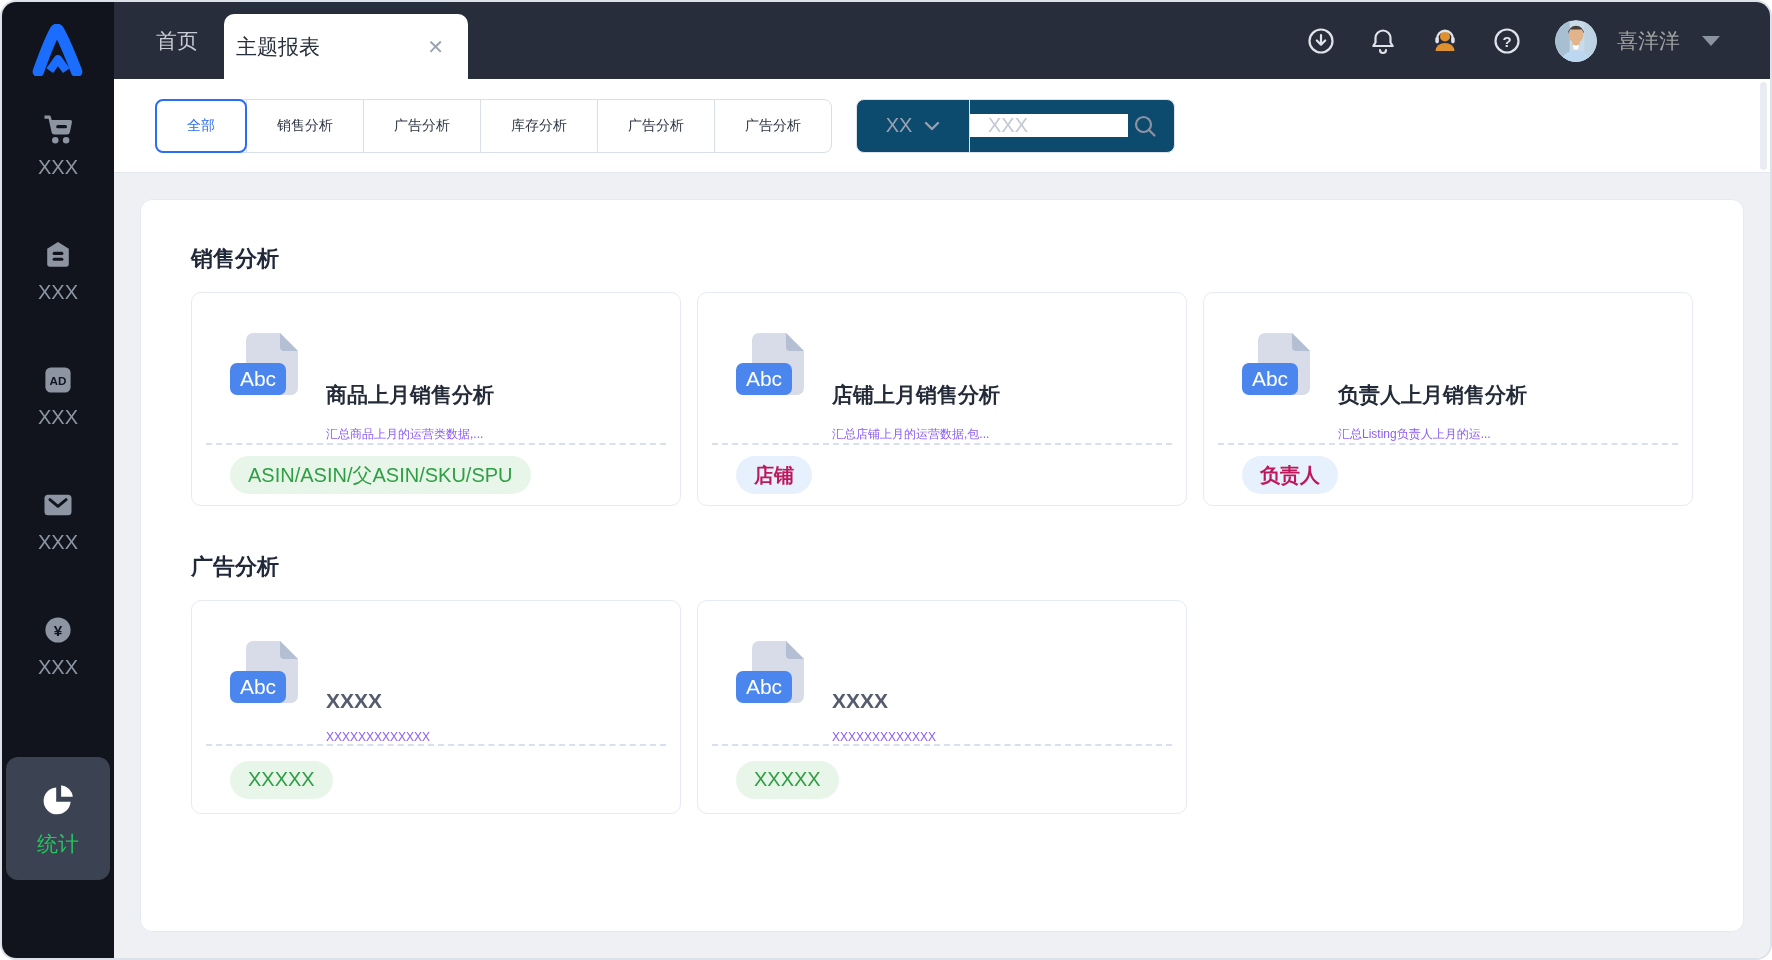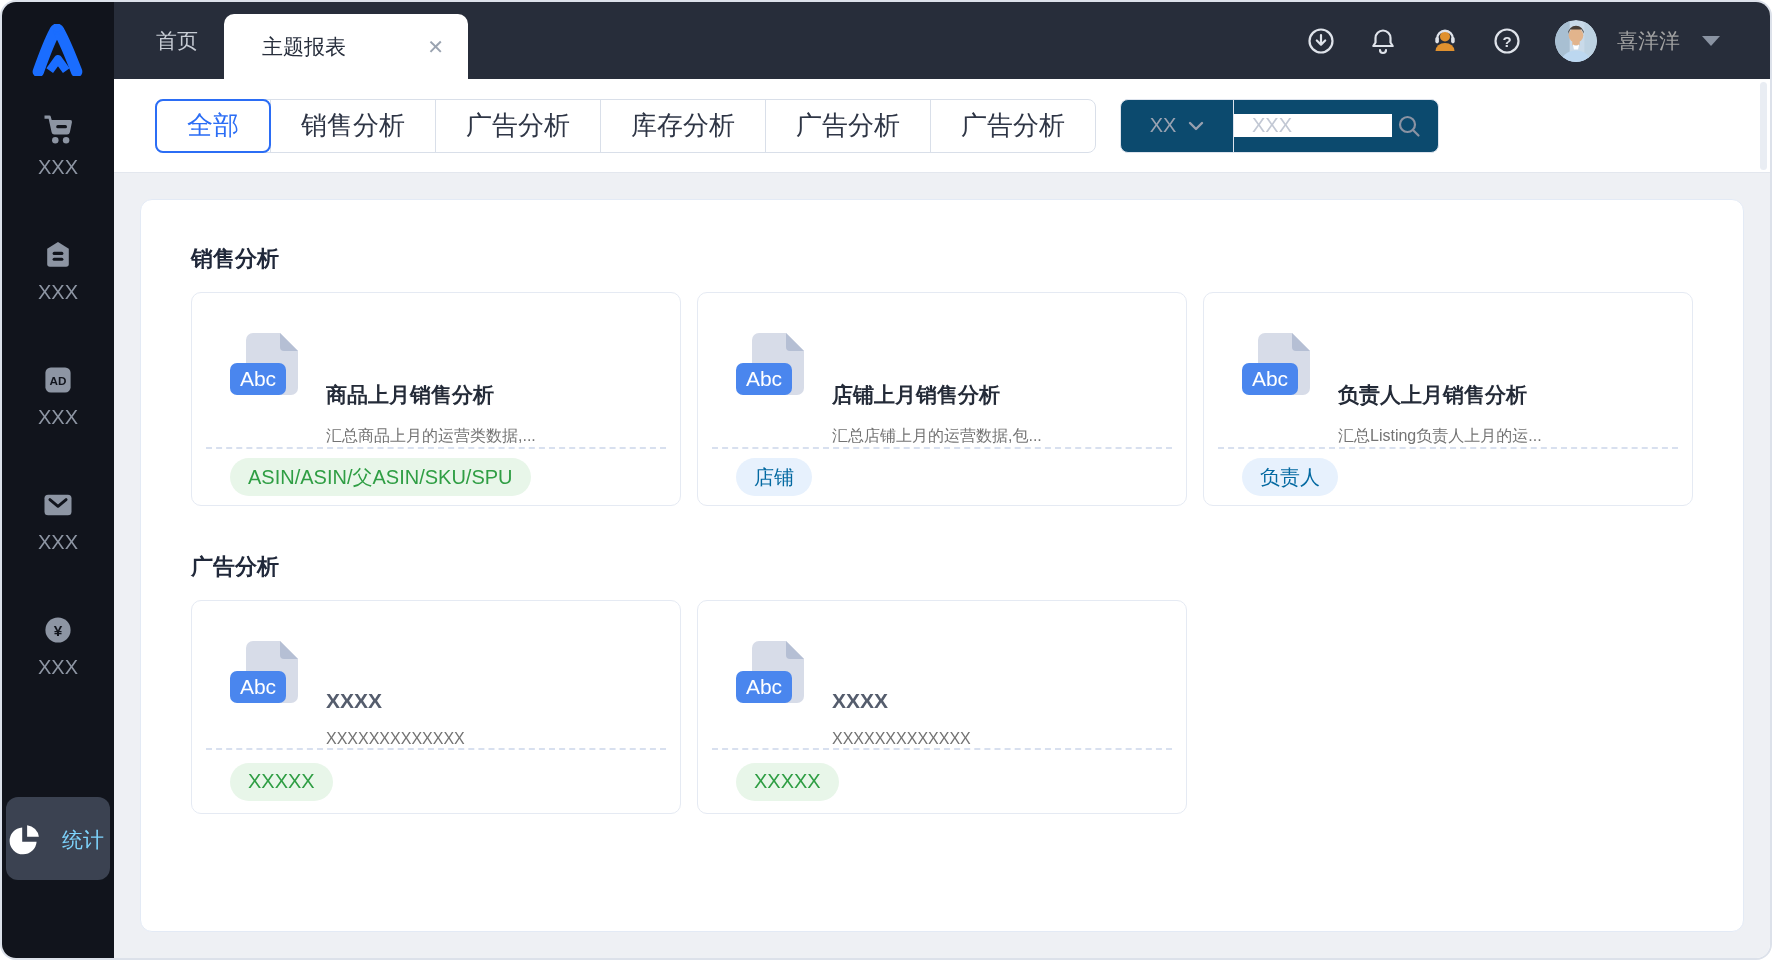--- a/index.html
+++ b/index.html
@@ -11,49 +11,49 @@
 
   
   .sidebar { width: 112px; background: #11141c; flex-shrink: 0;
              display: flex; flex-direction: column; align-items: center; padding-top: 22px; }
   .logo { width: 58px; height: 52px; margin-bottom: 36px; }
   .side-menu { display: flex; flex-direction: column; gap: 58px; align-items: center; width: 100%; }
   .side-item { display: flex; flex-direction: column; align-items: center; gap: 8px;
                color: #8d95a3; font-size: 20px; cursor: pointer; }
   .side-item svg { width: 36px; height: 36px; display: block; }
   .side-active { margin-top: auto; margin-bottom: 78px; width: 104px; border-radius: 12px;
-                 background: #3b4251; color: #7dd3fc; display: flex; flex-direction: row;
-                 align-items: center; gap: 20px; padding: 25px 0 22px; font-size: 21px; cursor: pointer; }
+                 background: #3b4251; color: #22c55e; display: flex; flex-direction: column;
+                 align-items: center; gap: 12px; padding: 25px 0 22px; font-size: 21px; cursor: pointer; }
   .side-active svg { width: 36px; height: 36px; display: block; }
 
   
   .main { flex: 1; display: flex; flex-direction: column; min-width: 0; justify-content: space-between; }
 
   
   .header { height: 77px; background: #272d3a; display: flex; align-items: stretch; flex-shrink: 0; }
   .tab-home { color: #c7ccd4; font-size: 21px; display: flex; align-items: center;
               padding: 0 26px; margin-left: 16px; cursor: pointer; }
   .tab-active { margin-top: 12px; background: #ffffff; border-radius: 10px 10px 0 0;
                 display: flex; align-items: center; justify-content: space-between;
-                padding: 0 24px 0 38px; color: #272e3c; font-size: 21px; width: 244px; cursor: pointer; }
+                padding: 0 24px 0 12px; color: #272e3c; font-size: 21px; width: 244px; cursor: pointer; }
   .tab-close { color: #9aa3b0; font-size: 20px; line-height: 1; cursor: pointer; }
   .header-right { margin-left: auto; display: flex; align-items: center; gap: 34px; padding-right: 50px; }
   .hicon { cursor: pointer; }
   .hicon svg { width: 28px; height: 28px; display: block; }
   .user { display: flex; align-items: center; gap: 20px; color: #a3a3a3; font-size: 21px; cursor: pointer; }
   .avatar { width: 42px; height: 42px; border-radius: 50%; overflow: hidden; flex-shrink: 0; }
   .avatar svg { width: 42px; height: 42px; display: block; }
   .caret { width: 0; height: 0; border-left: 9px solid transparent; border-right: 9px solid transparent;
            border-top: 10px solid #8a93a2; margin-left: 2px; }
 
   
   .filterbar { height: 93px; background: #ffffff; display: flex; align-items: center;
                padding: 0 0 0 41px; gap: 24px; flex-shrink: 0; }
   .seg-group { display: flex; height: 54px; border: 1px solid #d9dfe9; border-radius: 8px; }
-  .seg { display: flex; align-items: center; padding: 0 30px; font-size: 26px; color: #2e3545;
+  .seg { display: flex; align-items: center; padding: 0 30px; font-size: 14px; color: #2e3545;
          border-left: 1px solid #d9dfe9; cursor: pointer; white-space: nowrap; }
   .seg:first-child { border-left: none; }
   .seg.active { color: #2b6df5; border: 2px solid #2b6df5; border-radius: 8px; margin: -1px;
                 background: #fff; z-index: 2; }
   .search-group { display: flex; align-items: center; height: 54px;
                   border: 1px solid #dde3ed; border-radius: 8px; background: #0c4a6e; }
   .search-dd { display: flex; align-items: center; gap: 12px; width: 112px; justify-content: center;
                color: #9aa2b1; font-size: 20px; cursor: pointer; }
   .search-divider { width: 1px; height: 52px; background: #dde3ed; }
   .search-input { border: none; outline: none; width: 158px; font-size: 20px;
@@ -73,27 +73,27 @@
   .cards { display: grid; grid-template-columns: repeat(3, 1fr); gap: 16px; }
   .card { border: 1px solid #e5eaf3; border-radius: 10px; height: 214px; background: #fff;
           display: flex; flex-direction: column; cursor: pointer; }
   .card-top { flex: 1; display: flex; padding: 40px 28px 0 38px; gap: 26px; min-width: 0; }
   .card-icon { width: 70px; height: 66px; flex-shrink: 0; }
   .card-icon svg { width: 70px; height: 66px; display: block; }
   .card-text { min-width: 0; margin-top: 48px; }
   .card-title { font-size: 21px; font-weight: 600; color: #242b38; margin-bottom: 17px;
                 white-space: nowrap; overflow: hidden; }
   .card-title.ph { color: #555d6d; }
-  .card-desc { font-size: 16px; color: #737373; white-space: nowrap; overflow: hidden; }
+  .card-desc { font-size: 12px; color: #8b5cf6; white-space: nowrap; overflow: hidden; }
   .card-footer { height: 72px; border-top: 2px dashed #d8e0ef; margin: 0 14px;
                  display: flex; align-items: center; padding-left: 24px; }
   .tag { height: 38px; border-radius: 19px; padding: 0 18px; display: inline-flex;
          align-items: center; font-size: 20px; white-space: nowrap; }
   .tag.green { color: #2f9e44; background: #e8f6e9; }
-  .tag.blue  { color: #0369a1; background: #e7f1fd; }
+  .tag.blue  { color: #be185d; background: #e7f1fd; font-weight: bold; }
 </style>
 </head>
 <body>
 
 <div class="frame">
 
   <aside class="sidebar">
     <div class="logo">
       <svg viewBox="0 0 56 50">
         <path d="M9 46 C14 32 20 16 25 7" stroke="#1a6dff" stroke-width="11" fill="none" stroke-linecap="round"></path>

